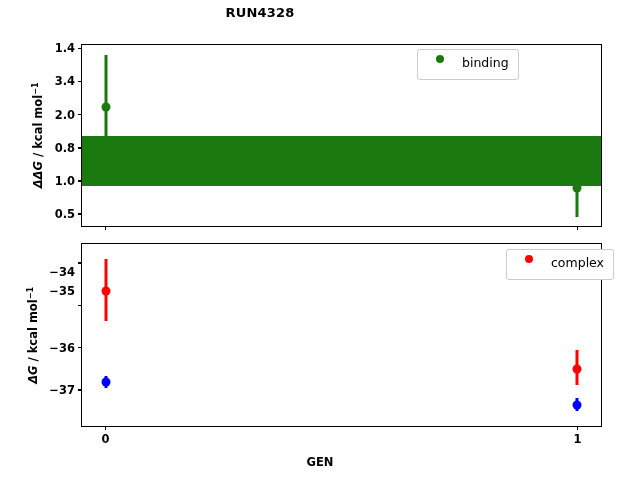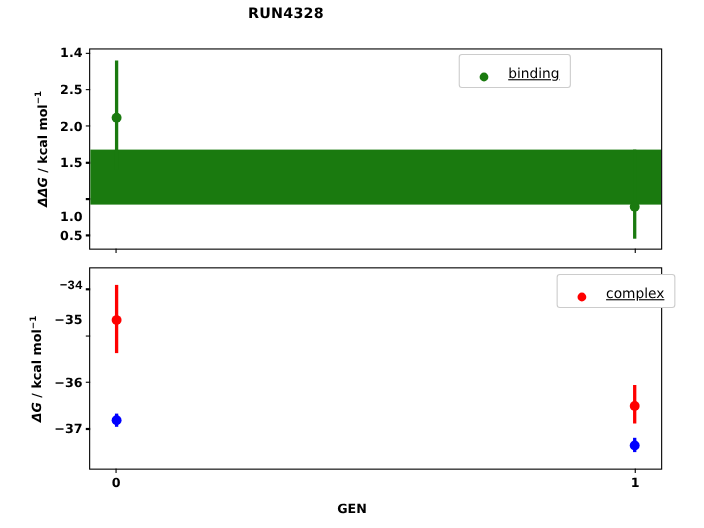--- a/index.html
+++ b/index.html
@@ -60,21 +60,21 @@
   .c-solvent{background:#0000ff;}
   .c-complex{background:#ff0000;}
 
   
   .legend{
     position:absolute;box-sizing:border-box;
     background:#fff;border:1px solid #cccccc;border-radius:3px;
     padding:5px 9px 5px 7px;
     box-shadow:0 0 0 0 rgba(0,0,0,0);
   }
-  .legrow{display:flex;align-items:flex-end;height:19px;text-decoration:underline;}
+  .legrow{display:flex;align-items:flex-start;height:19px;}
   .legmark{width:30px;display:flex;align-items:center;justify-content:center;}
   .legdot{width:8px;height:8px;border-radius:50%;display:block;}
   .legline{
     width:26px;height:0;border-top:1.8px dotted #1a7a0f;display:block;
   }
   .legtext{
     font-size:12.5px;color:#000;padding-left:7px;white-space:nowrap;
     font-family:"DejaVu Sans","Liberation Sans",sans-serif;
   }
 </style>
@@ -89,27 +89,27 @@
     <div class="plotarea" id="plot-top">
         <div class="band" style="top: 90.8315px; height: 50.3883px; background: rgb(26, 122, 15);"></div>
         <div class="ebar" style="left: 23.5909px; top: 9.94505px; height: 99.4505px; background: rgb(26, 122, 15);"></div>
         <div class="dot" style="left: 23.5909px; top: 61.6593px; background: rgb(26, 122, 15);"></div>
         <div class="ebar" style="left: 495.409px; top: 90.8315px; height: 81.5495px; background: rgb(26, 122, 15);"></div>
         <div class="dot" style="left: 495.409px; top: 142.546px; background: rgb(26, 122, 15);"></div>
       </div>
   <div class="ytick" style="top: 168.266px;"></div>
       <div class="ytlabel" style="top: 169.066px;">0.5</div>
       <div class="ytick" style="top: 135.116px;"></div>
-      <div class="ytlabel" style="top: 135.916px; margin-top: 16px;">1.0</div>
+      <div class="ytlabel" style="top: 135.916px;">1.0</div>
       <div class="ytick" style="top: 101.966px;"></div>
-      <div class="ytlabel" style="top: 102.766px;">1.5</div>
+      <div class="ytlabel" style="top: 102.766px;">0.8</div>
       <div class="ytick" style="top: 68.8154px;"></div>
       <div class="ytlabel" style="top: 69.6154px; margin-left: 18px;">2.0</div>
       <div class="ytick" style="top: 35.6652px;"></div>
-      <div class="ytlabel" style="top: 36.4652px;">2.5</div>
+      <div class="ytlabel" style="top: 36.4652px;">3.4</div>
       <div class="ytick" style="top: 2.51502px;"></div>
       <div class="ytlabel" style="top: 3.31502px;">1.4</div>
       <div class="xtick" style="left: 22.7909px;"></div>
       <div class="xtick" style="left: 494.609px;"></div>
     </div>
   <div class="ylabel" id="ylabel-top" style="left:-27px;top:128px;width:130px;text-align:center;">
     <span class="it">ΔΔG</span><span> / kcal mol</span><sup>−1</sup>
   </div>
 
   <div class="legend" id="legend-top" style="left:417px;top:49px;">
@@ -132,21 +132,21 @@
         <div class="ebar" style="left: 495.409px; top: 105.814px; height: 35.1302px; background: rgb(255, 0, 0);"></div>
         <div class="dot" style="left: 495.409px; top: 124.86px; background: rgb(255, 0, 0);"></div>
       </div>
   <div class="ytick" style="top: 145.223px;"></div>
       <div class="ytlabel" style="top: 146.023px;">−37</div>
       <div class="ytick" style="top: 102.898px;"></div>
       <div class="ytlabel" style="top: 103.698px;">−36</div>
       <div class="ytick" style="top: 60.5721px;"></div>
       <div class="ytlabel" style="top: 47px;">−35</div>
       <div class="ytick" style="top: 18.2465px;"></div>
-      <div class="ytlabel" style="top: 16px; font-family: Liberation Mono, monospace;">−34</div>
+      <div class="ytlabel" style="top: 28px;">−34</div>
       <div class="xtick" style="left: 22.7909px;"></div>
       <div class="xtlabel" style="left: 23.5909px;">0</div>
       <div class="xtick" style="left: 494.609px;"></div>
       <div class="xtlabel" style="left: 495.409px;">1</div>
     </div>
   <div class="ylabel" id="ylabel-bottom" style="left:-32px;top:328px;width:130px;text-align:center;">
     <span class="it">ΔG</span><span> / kcal mol</span><sup>−1</sup>
   </div>
 
   <div class="legend" id="legend-bottom" style="left:506px;top:249px;">

